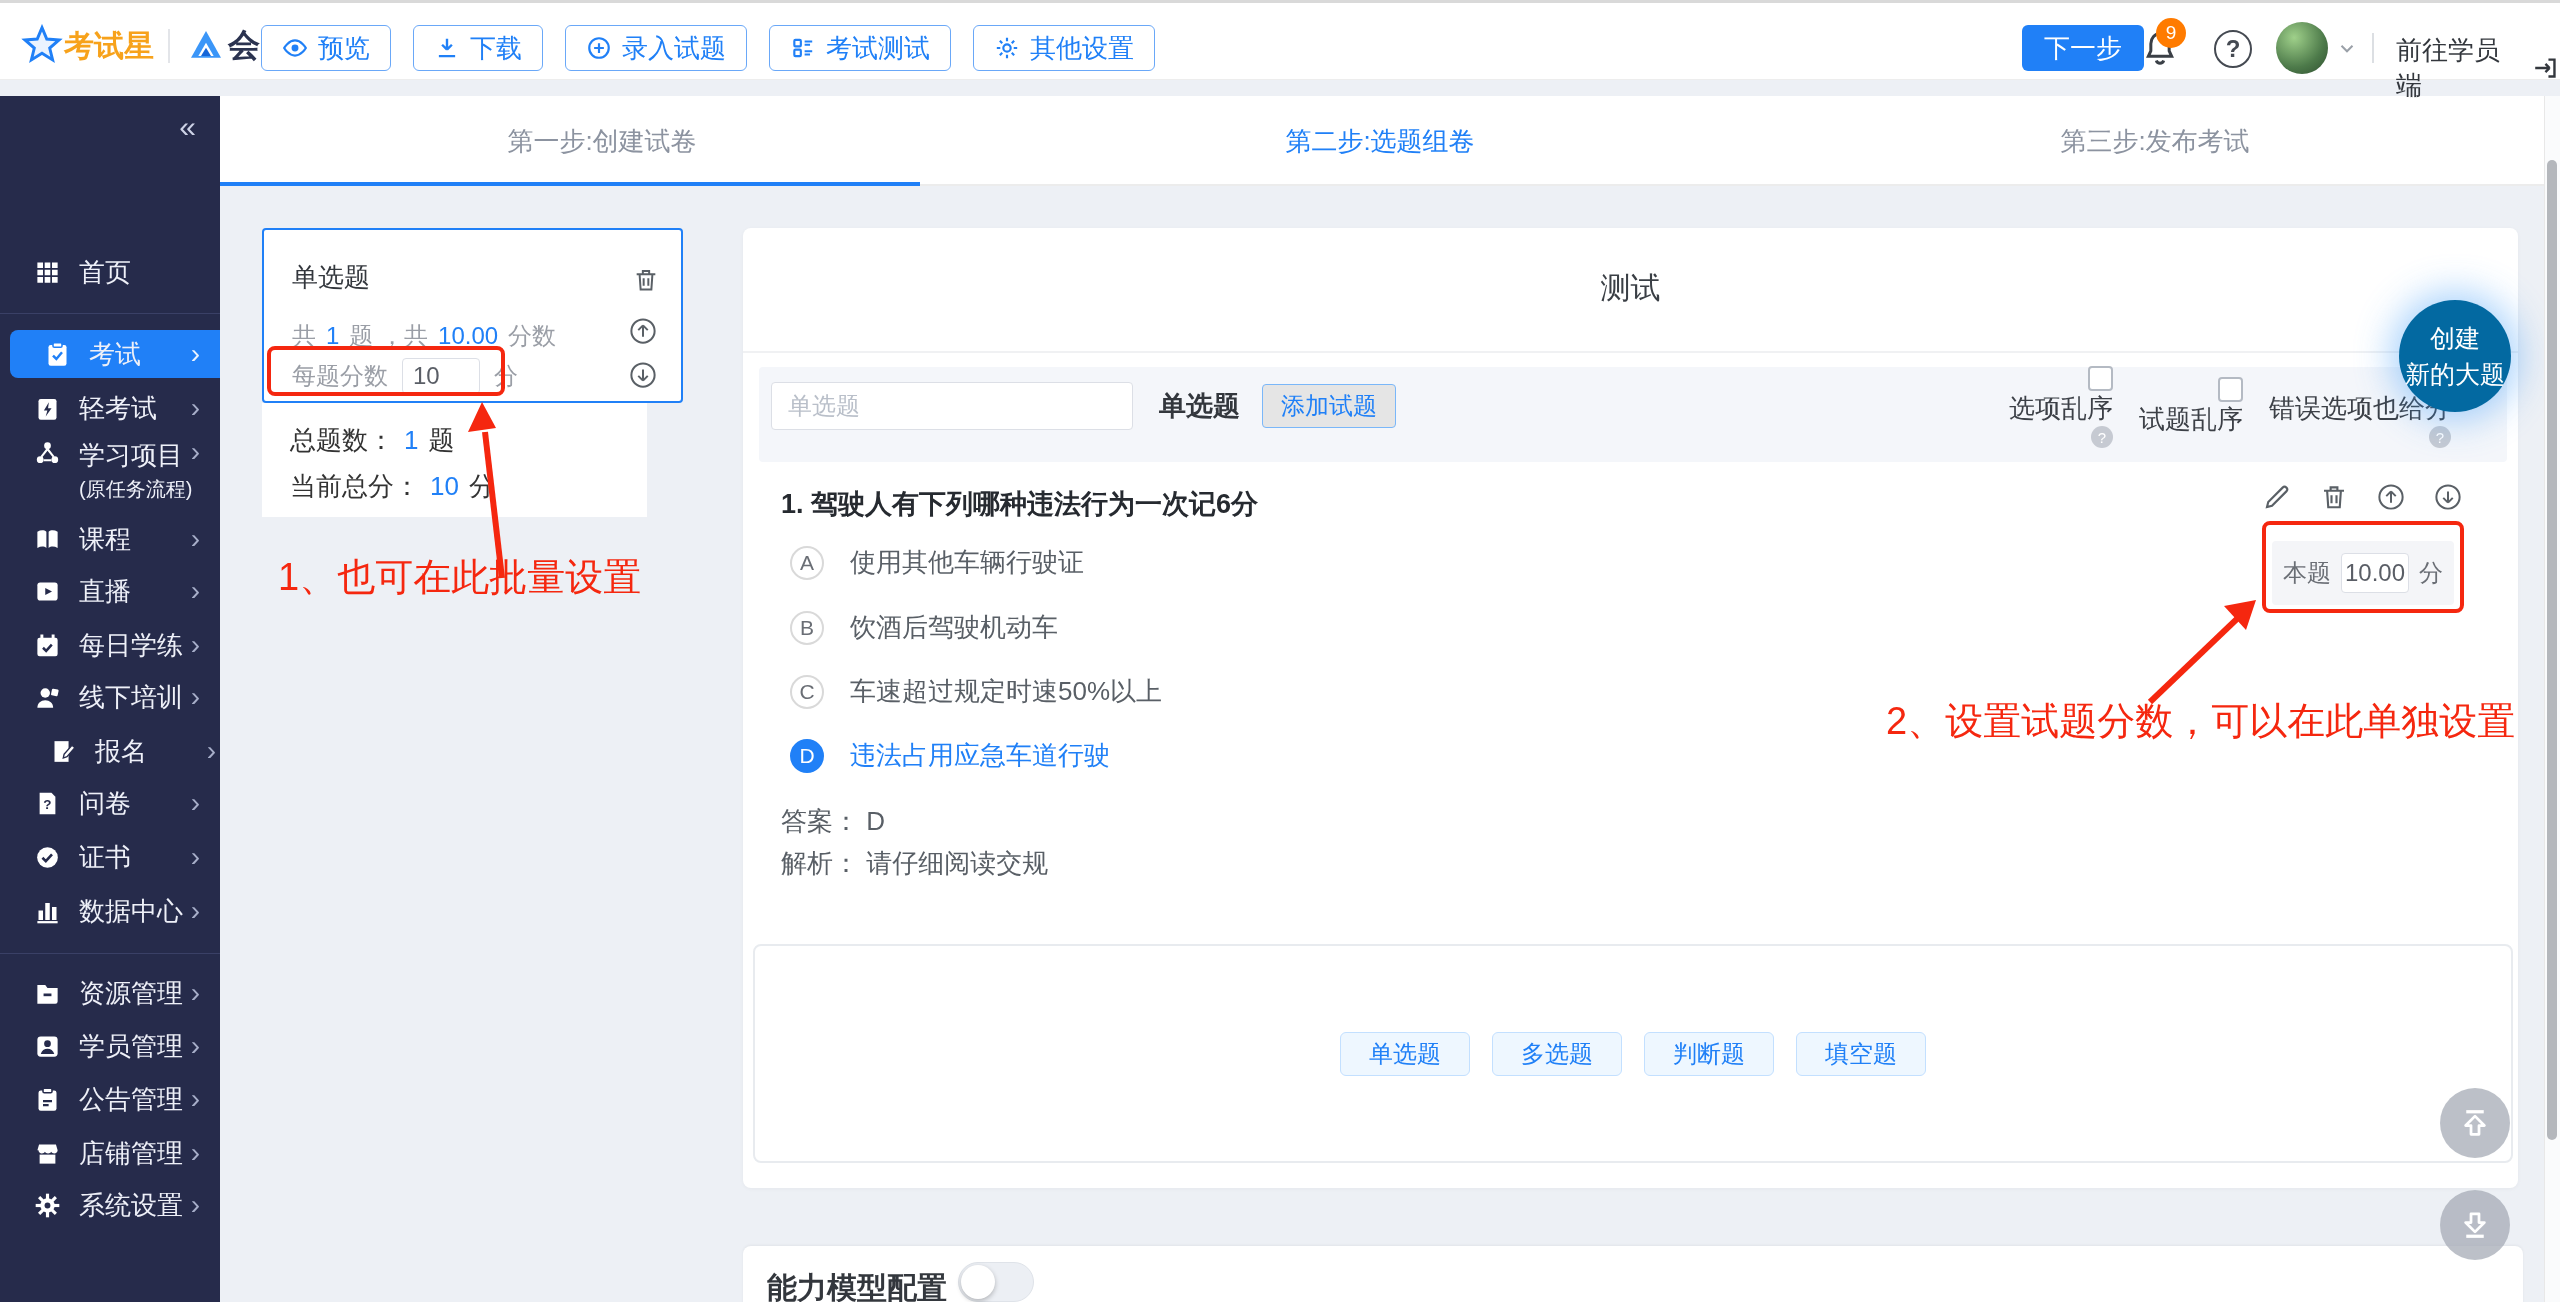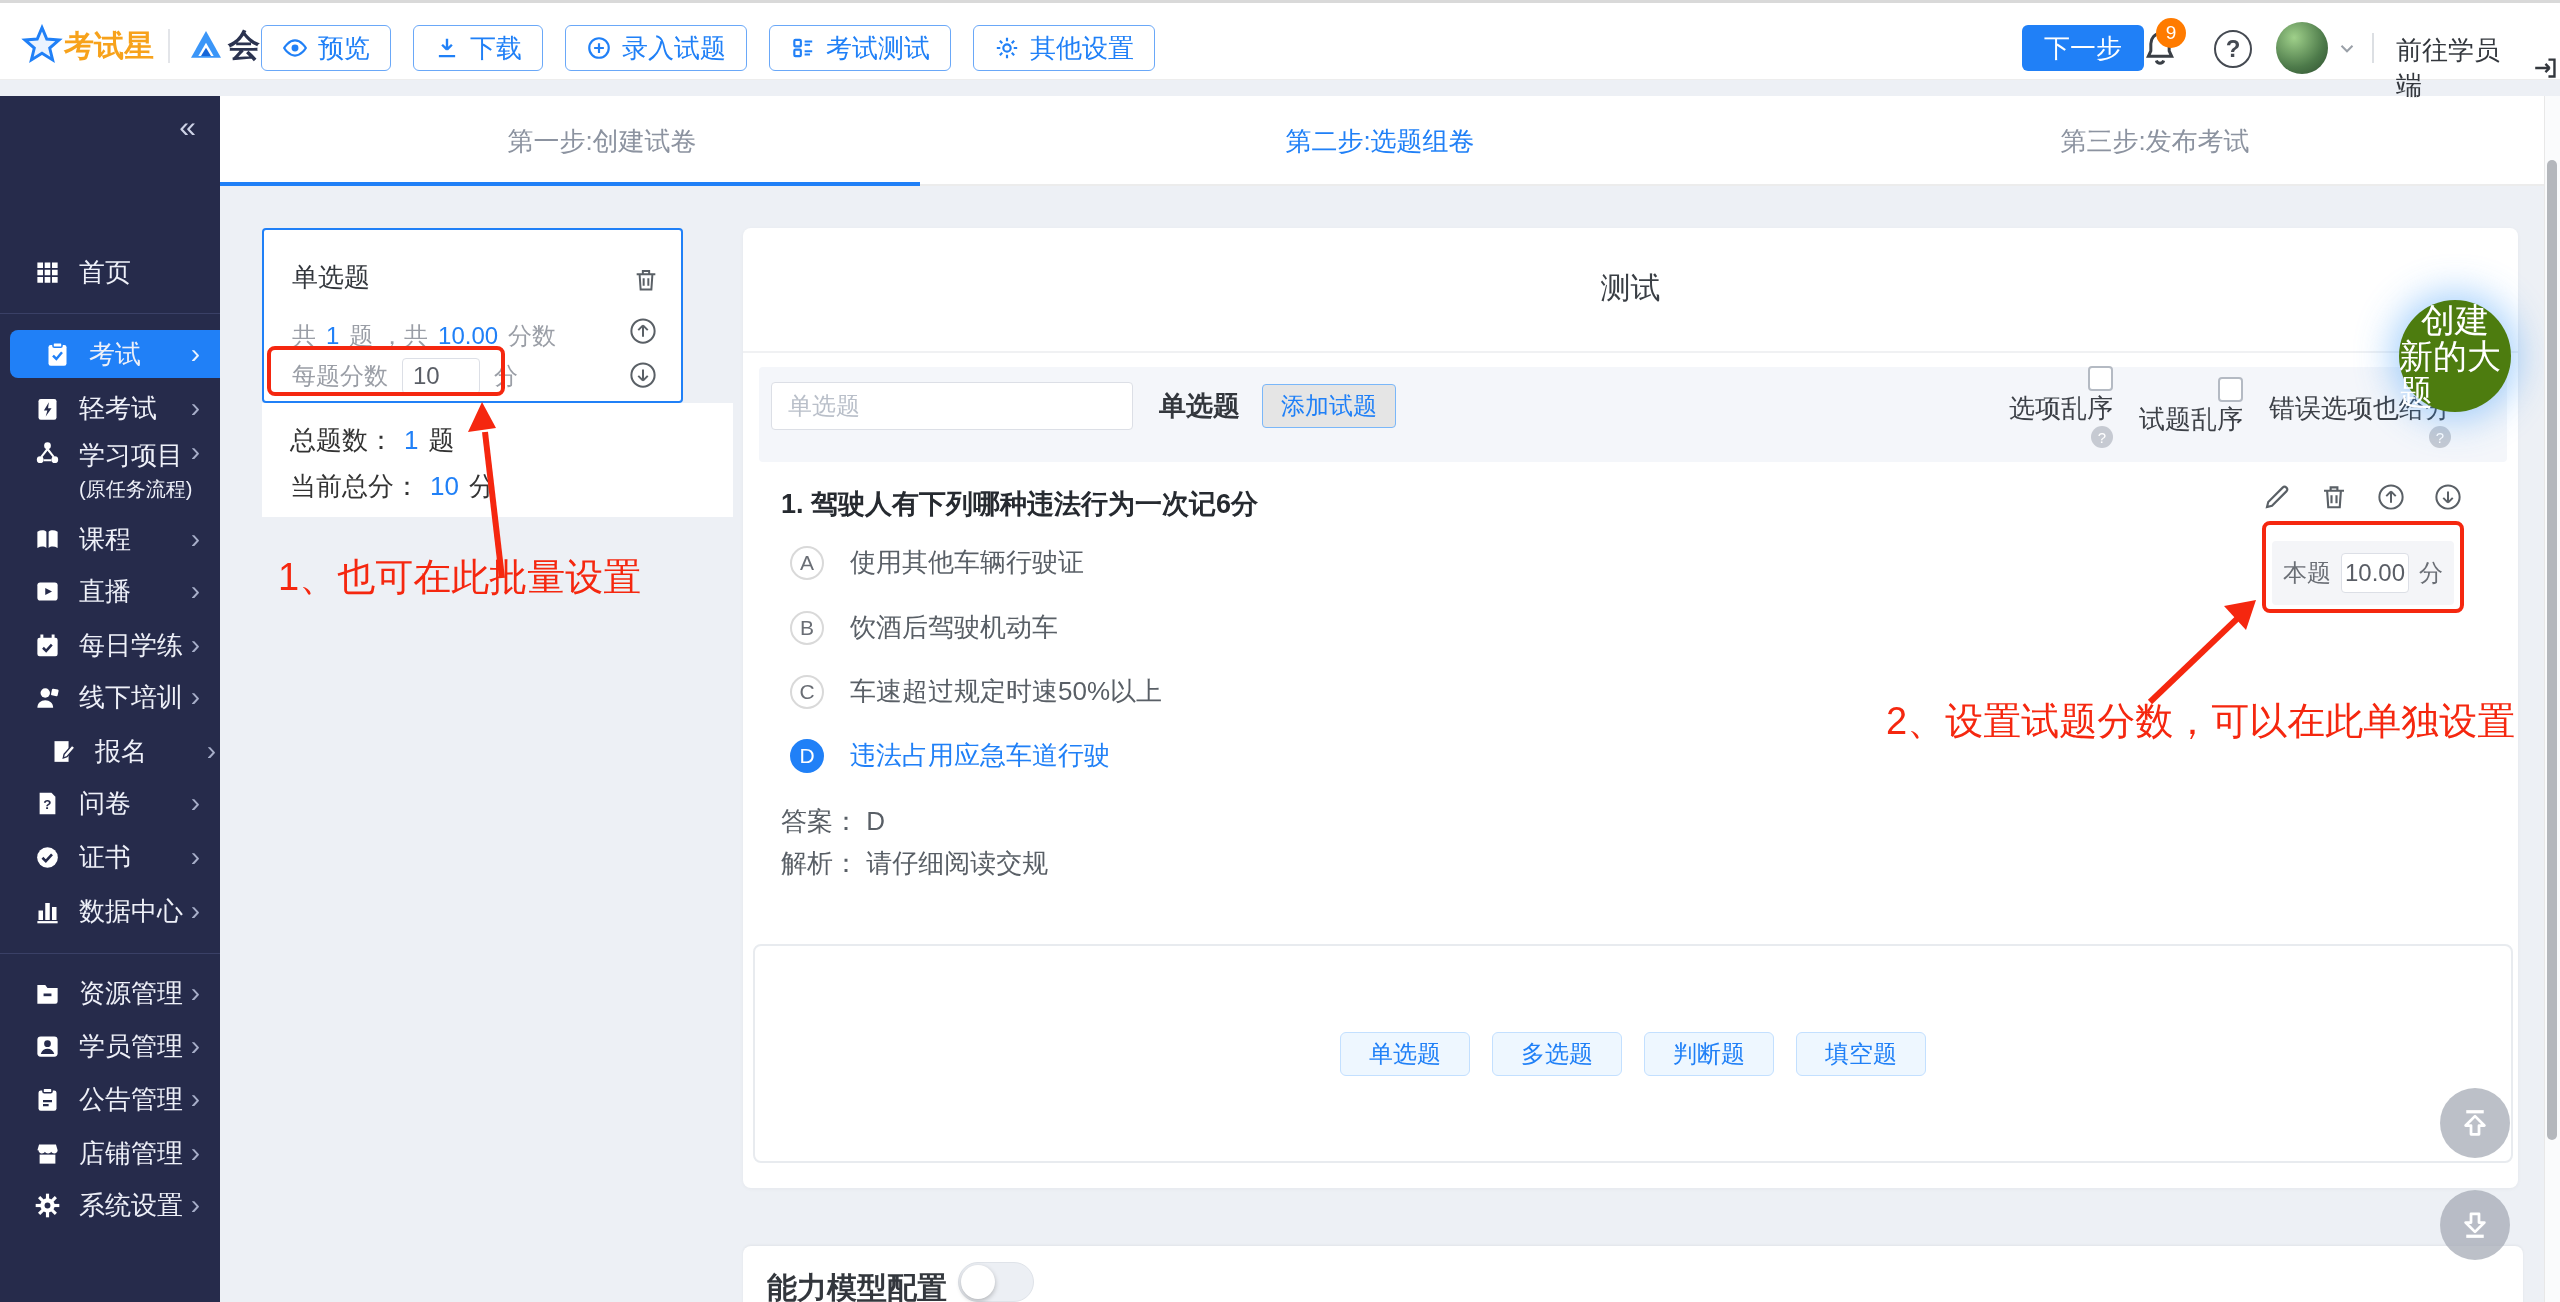--- a/index.html
+++ b/index.html
@@ -49,21 +49,21 @@
   .srow .chev { margin-left:auto; margin-right:20px; color:#a7aec9; font-size:28px; line-height:1; }
   .srow.active { left:10px; width:210px; height:48px; background:#2080f7; border-radius:8px 0 0 8px;
                  --row-bg:#2080f7; }
   .srow.active .chev { color:#eaf3ff; }
   .sdivider { position:absolute; left:0; width:220px; height:1px; background:#3a4066; }
   .subline { font-size:20px; color:#eef0f8; margin-left:79px; margin-top:4px; }
 
   
   .group-card { position:absolute; left:262px; top:228px; width:421px; height:175px; background:#fff;
                 border:2px solid #2080f7; border-radius:4px; z-index:2; }
-  .lower-panel { position:absolute; left:262px; top:403px; width:471px; height:114px; background:#fff; z-index:1; }
+  .lower-panel { position:absolute; left:262px; top:403px; width:385px; height:114px; background:#fff; z-index:1; }
   .muted { color:#9a9ea6; } .blue { color:#2080f7; }
   .redbox { position:absolute; border:4px solid #f5270f; border-radius:8px; z-index:30; pointer-events:none; }
   .rednote { position:absolute; color:#f5270f; font-size:38px; white-space:nowrap; z-index:30; }
   .inputbox { background:#fff; border:1px solid #dcdfe6; border-radius:4px; font-size:24px; color:#5a5e66;
               font-family:inherit; }
   .icbtn { color:#5a6066; cursor:pointer; }
 
   
   .main-card { position:absolute; left:743px; top:228px; width:1775px; height:960px; background:#fff;
                border-radius:8px; box-shadow:0 1px 4px rgba(0,0,0,.04); z-index:2; }
@@ -110,23 +110,23 @@
 
   .bottom-card { position:absolute; left:743px; top:1246px; width:1780px; height:120px; background:#fff;
                  border-radius:8px 8px 0 0; box-shadow:0 -1px 3px rgba(0,0,0,.05); z-index:2; }
   .ability { position:absolute; left:24px; top:22px; font-size:30px; font-weight:bold; color:#33373d; }
   .toggle { position:absolute; left:215px; top:16px; width:76px; height:40px; border-radius:20px;
             background:#eceff4; border:1px solid #dfe3e9; cursor:pointer; }
   .knob { position:absolute; left:2px; top:2px; width:34px; height:34px; border-radius:50%; background:#fff;
           box-shadow:0 2px 5px rgba(0,0,0,.25); }
 
   .float-circle { position:absolute; left:2399px; top:300px; width:112px; height:112px; border-radius:50%;
-                  background:#4d7c0f; box-shadow:0 0 36px 8px rgba(63,156,248,.45); color:#fff;
+                  background:#0369a1; box-shadow:0 0 36px 8px rgba(63,156,248,.45); color:#fff;
                   display:flex; flex-direction:column; align-items:center; justify-content:center;
-                  font-size:34px; line-height:36px; z-index:50; cursor:pointer; }
+                  font-size:25px; line-height:36px; z-index:50; cursor:pointer; }
   .scrollbtn { position:absolute; left:2440px; width:70px; height:70px; border-radius:50%;
                background:rgba(166,171,182,.75); display:flex; align-items:center; justify-content:center;
                z-index:60; cursor:pointer; }
   .sb-track { position:absolute; left:2544px; top:96px; width:16px; height:1206px; background:#fafbfc;
               border-left:1px solid #e8e8e8; z-index:70; }
   .sb-thumb { position:absolute; left:2547px; top:160px; width:10px; height:980px; background:#b4b7bc;
               border-radius:5px; z-index:71; cursor:pointer; }
   .arrow-svg { position:absolute; z-index:35; pointer-events:none; }
 </style>
 </head>

